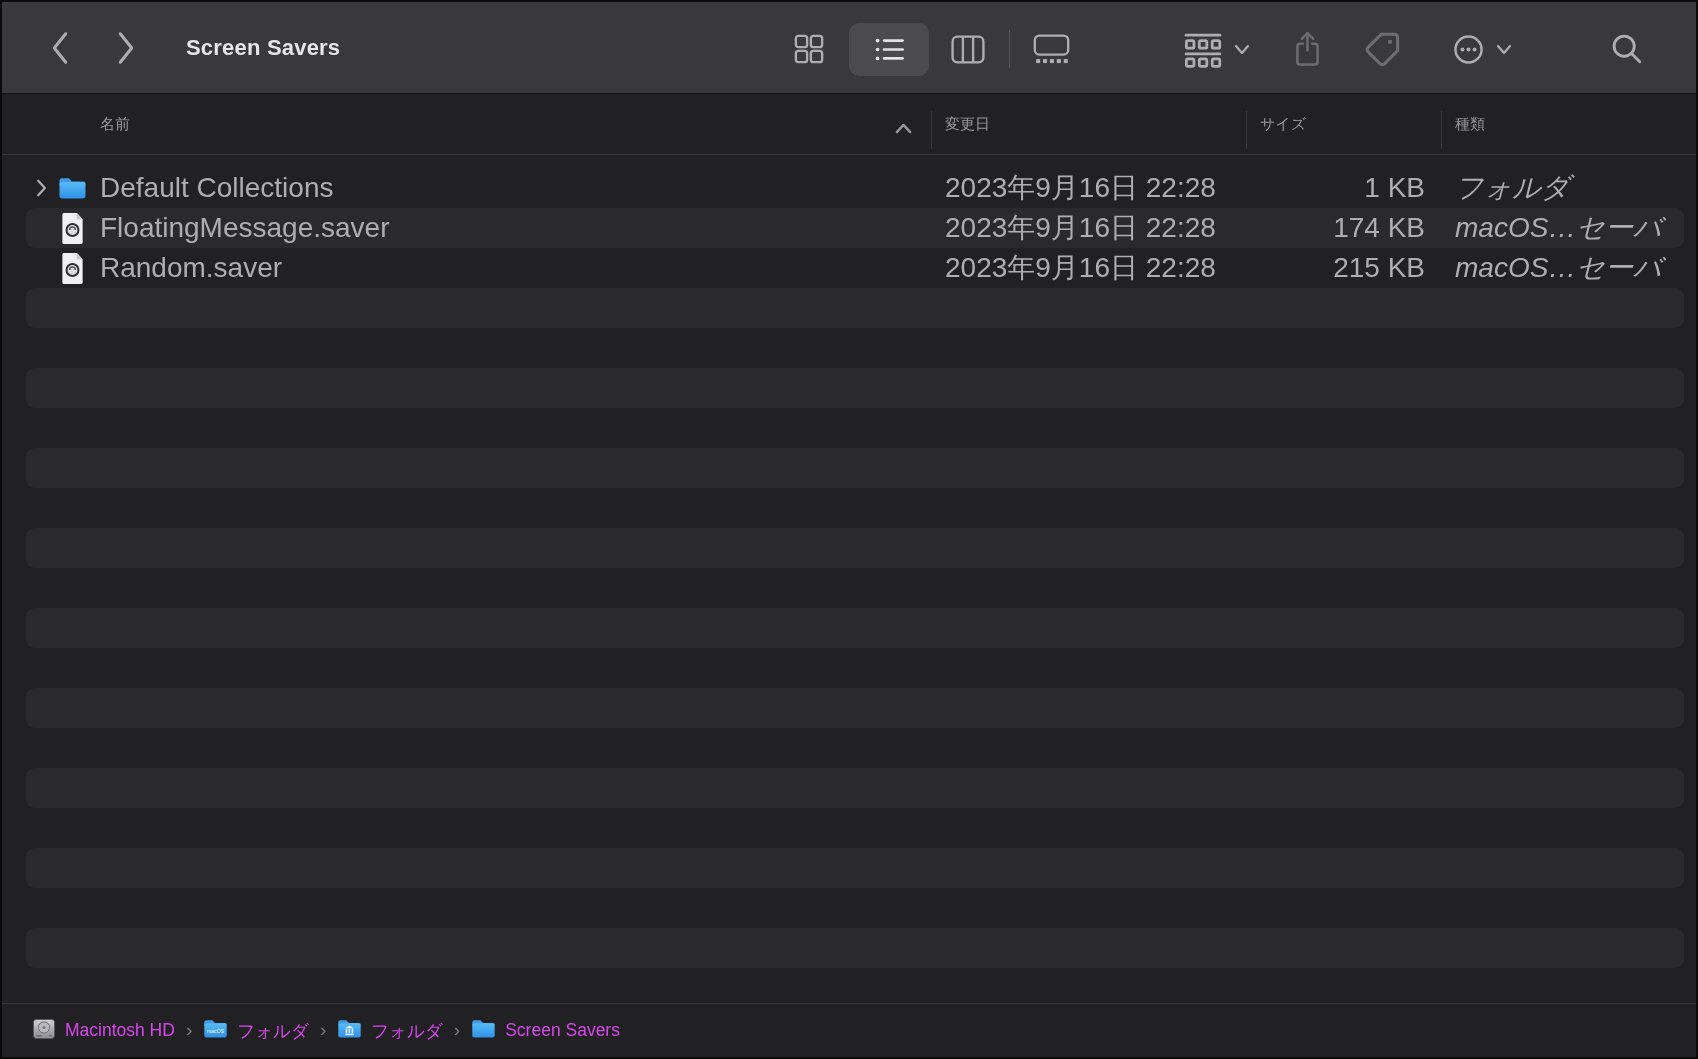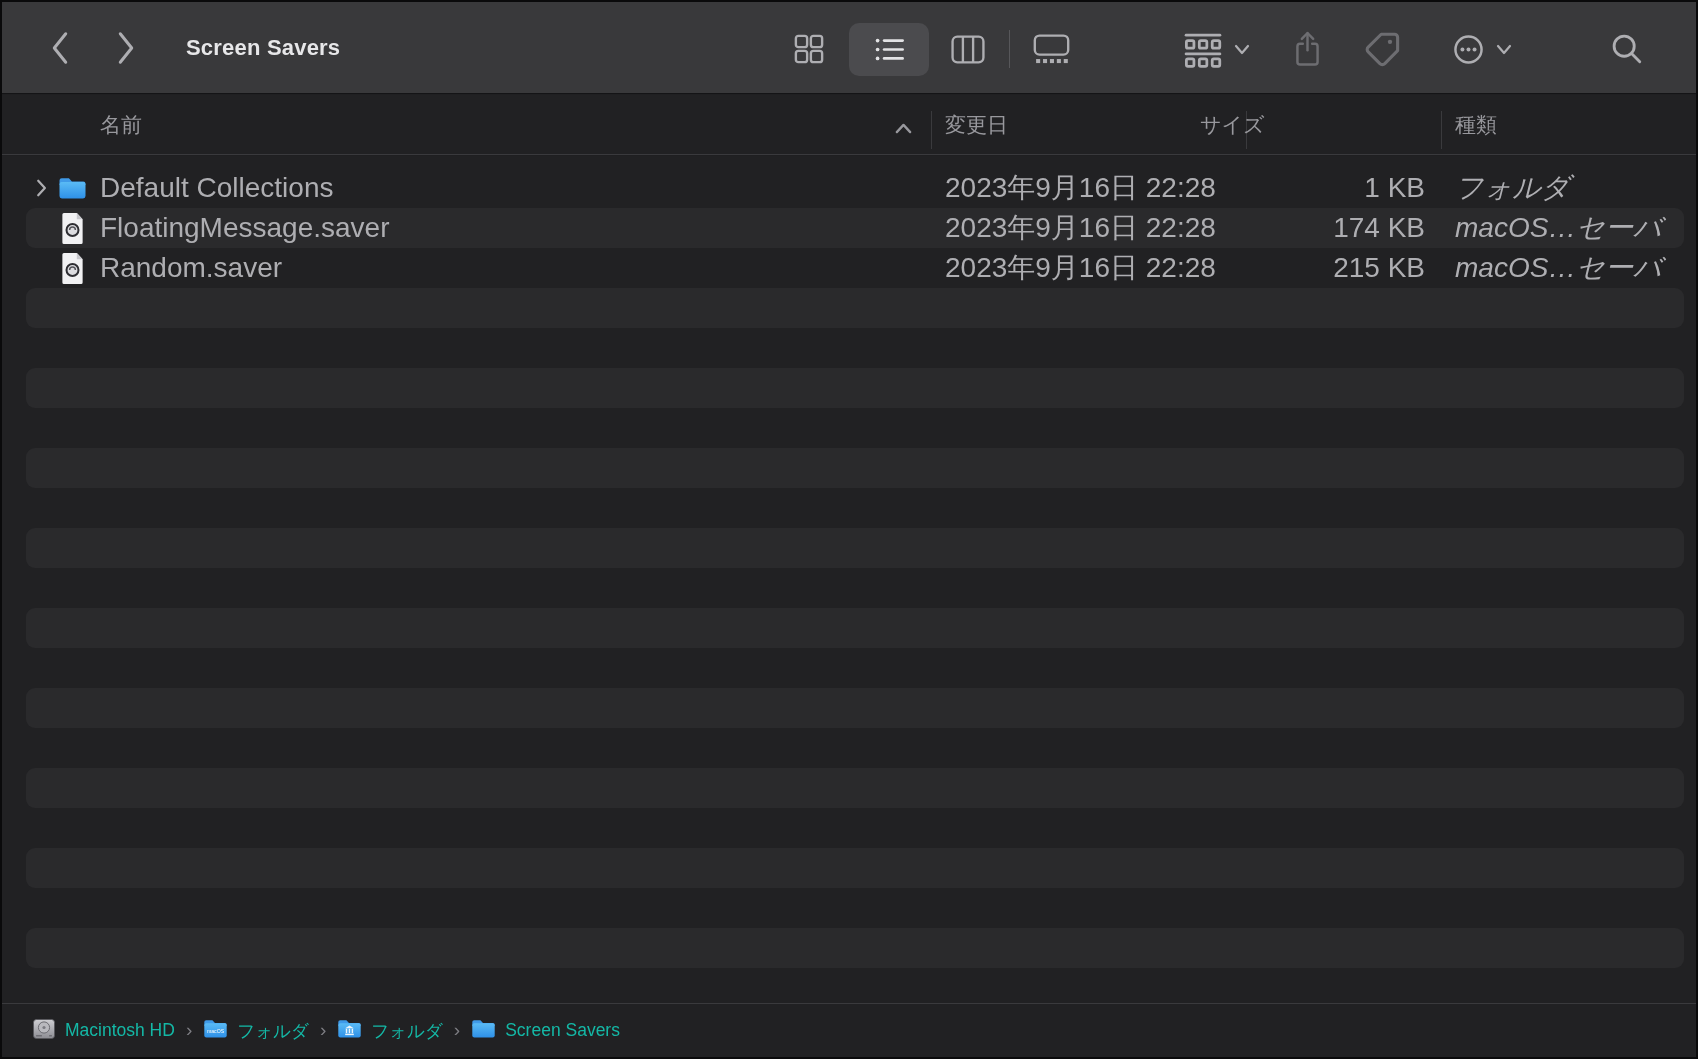--- a/index.html
+++ b/index.html
@@ -36,24 +36,24 @@
   .tag-btn       { left:1350px; top:18px; width:60px; height:58px; color:#6d6d71; }
   .more-btn      { left:1438px; top:20px; width:84px; height:54px; gap:11px; }
   .search-btn    { left:1598px; top:20px; width:54px; height:54px; }
 
   
   .colheader {
     position:absolute; left:0; top:93px; width:100%; height:60px;
     background:#212123; border-bottom:1px solid #3a3a3d;
   }
   .colheader .hlabel { position:absolute; top:0; height:100%; display:flex; align-items:center;
-                       font-size:21px; color:#98989d; cursor:pointer; }
+                       font-size:15px; color:#98989d; cursor:pointer; }
   .h-name { left:98px;  color:#d6d6d8; }
   .h-date { left:943px; }
-  .h-size { left:1198px; }
+  .h-size { left:1258px; }
   .h-kind { left:1453px; }
   .sort-caret { position:absolute; left:893px; top:25px; width:100%; height:100%; color:#98989d; }
   .hdiv { position:absolute; top:16px; width:1px; height:38px; background:#3a3a3d; cursor:col-resize; }
   .hdiv1 { left:929px; } .hdiv2 { left:1244px; } .hdiv3 { left:1439px; }
 
   
   .list { position:absolute; left:0; top:154px; width:100%; height:847px; background:#212123; }
   .stripe { position:absolute; left:24px; width:1658px; height:40px; background:#2a2a2c; border-radius:9px; }
   .frow { position:absolute; left:0; width:100%; height:40px; cursor:default; }
   .frow .cell { position:absolute; top:0; height:40px; display:flex; align-items:center;
@@ -65,21 +65,21 @@
   .c-size  { left:1258px; width:165px; justify-content:flex-end; }
   .c-kind  { left:1453px;font-style:italic; }
 
   
   .pathbar {
     position:absolute; left:0; top:1001px; width:100%; height:54px;
     background:#212123; border-top:1px solid #3a3a3d;
     display:flex; align-items:center; padding-left:30px;
   }
   .pitem { display:flex; align-items:center; gap:9px; cursor:pointer; }
-  .pitem .plabel { font-size:17.5px; color:#14b8a6; }
+  .pitem .plabel { font-size:17.5px; color:#d946ef; }
   .psep { margin:0 11px; color:#7d7d82; font-size:19px; line-height:1; transform:translateY(-1px); }
   .bottom-strip { position:absolute; left:0; top:1055px; width:100%; height:4px; background:#070708; }
 
   svg { overflow:visible; }
 </style>
 </head>
 <body>
 
 <div class="window">
 

